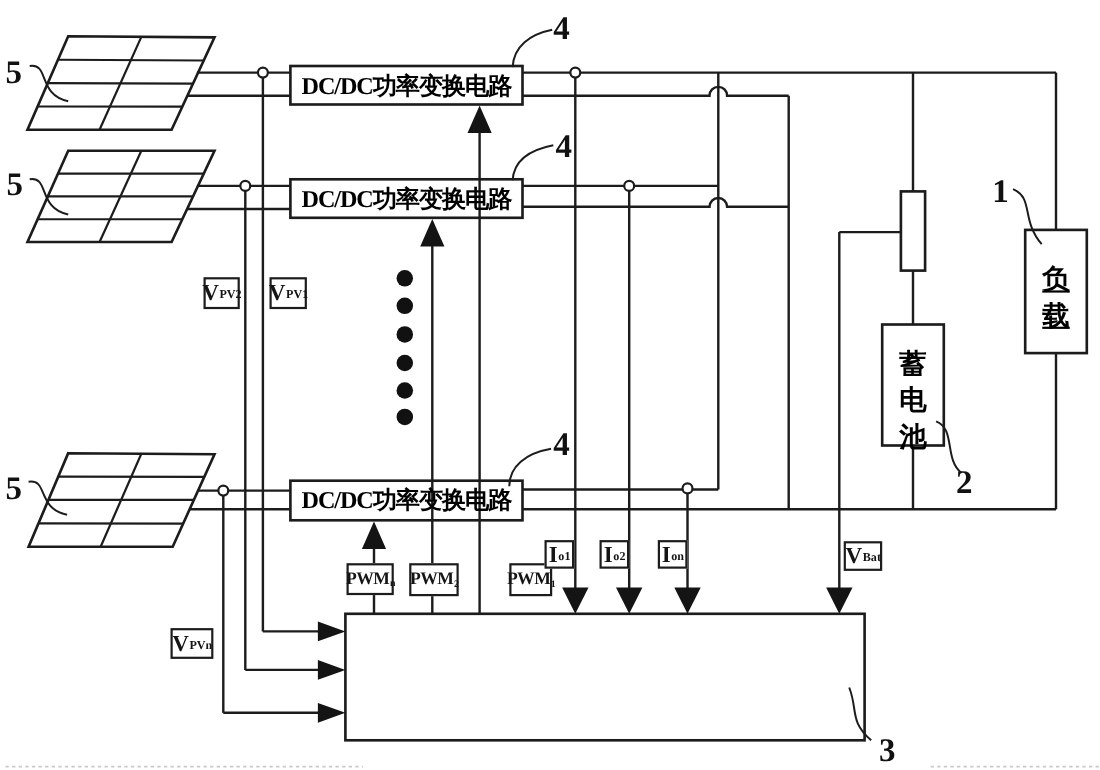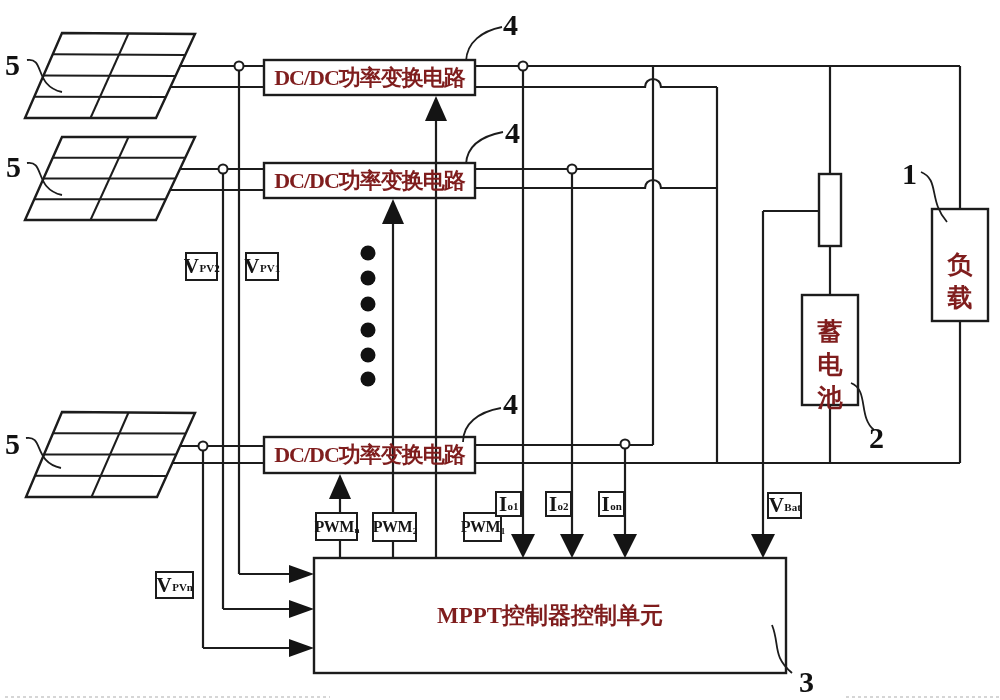--- a/index.html
+++ b/index.html
@@ -16,21 +16,21 @@
   .leader{stroke:#1c1c1c;stroke-width:1.8;fill:none;}
   .refnum{font:600 30px "Liberation Serif","DejaVu Serif",serif;fill:#111;}
   .artifact{stroke:#c9c9c9;stroke-width:1.6;stroke-dasharray:3 3;}
   .lbl{position:absolute;box-sizing:border-box;border:2px solid #1c1c1c;background:#fff;
        display:flex;align-items:center;justify-content:center;
        font-weight:700;font-size:21px;line-height:1;}
   .lbl sub{font-size:11px;font-weight:700;position:relative;top:2px;left:0.5px;line-height:1;}
   .lbl.pwm{font-size:16px;letter-spacing:-0.5px;margin-left:24px;}
   .lbl.pwm sub{font-size:9px;top:4px;}
   .blocktext{position:absolute;box-sizing:border-box;display:flex;align-items:center;justify-content:center;
-             font-weight:600;color:#7f1d1d;}
+             font-weight:600;color:#000000;}
   .cjk22{font-size:22px;letter-spacing:-1px;}
   .cjk21{font-size:23px;letter-spacing:0px;}
   .vtext{display:flex;align-items:center;justify-content:center;}
   .vtext span{width:1.05em;word-break:break-all;text-align:center;line-height:1.32;font-size:25px;font-weight:600;}
 </style>
 </head>
 <body>
 
 <div id="stage">
 <svg width="1000" height="700" viewBox="0 0 1000 700">
@@ -204,27 +204,24 @@
 
   <div class="blocktext cjk22" style="left:264px;top:60px;width:211px;height:35px;">
     <span>DC/DC功率变换电路</span>
   </div>
   <div class="blocktext cjk22" style="left:264px;top:163px;width:211px;height:35px;">
     <span>DC/DC功率变换电路</span>
   </div>
   <div class="blocktext cjk22" style="left:264px;top:437px;width:211px;height:36px;">
     <span>DC/DC功率变换电路</span>
   </div>
-  <div class="blocktext cjk21" style="left:314px;top:558px;width:472px;height:115px;">
-    <span>MPPT控制器控制单元</span>
-  </div>
   <div class="blocktext vtext" style="left:802px;top:295px;width:56px;height:138px;">
     <span>蓄电池</span>
   </div>
-  <div class="blocktext vtext" style="left:932px;top:225px;width:56px;height:112px;">
+  <div class="blocktext vtext" style="left:932px;top:215px;width:56px;height:112px;text-decoration:underline;">
     <span>负载</span>
   </div>
 
   <div class="lbl" style="left:185px;top:252px;width:33px;height:29px;">
     <span>V</span>
       <sub>PV2</sub>
   </div>
   <div class="lbl" style="left:245px;top:252px;width:34px;height:29px;">
     <span>V</span>
       <sub>PV1</sub>

